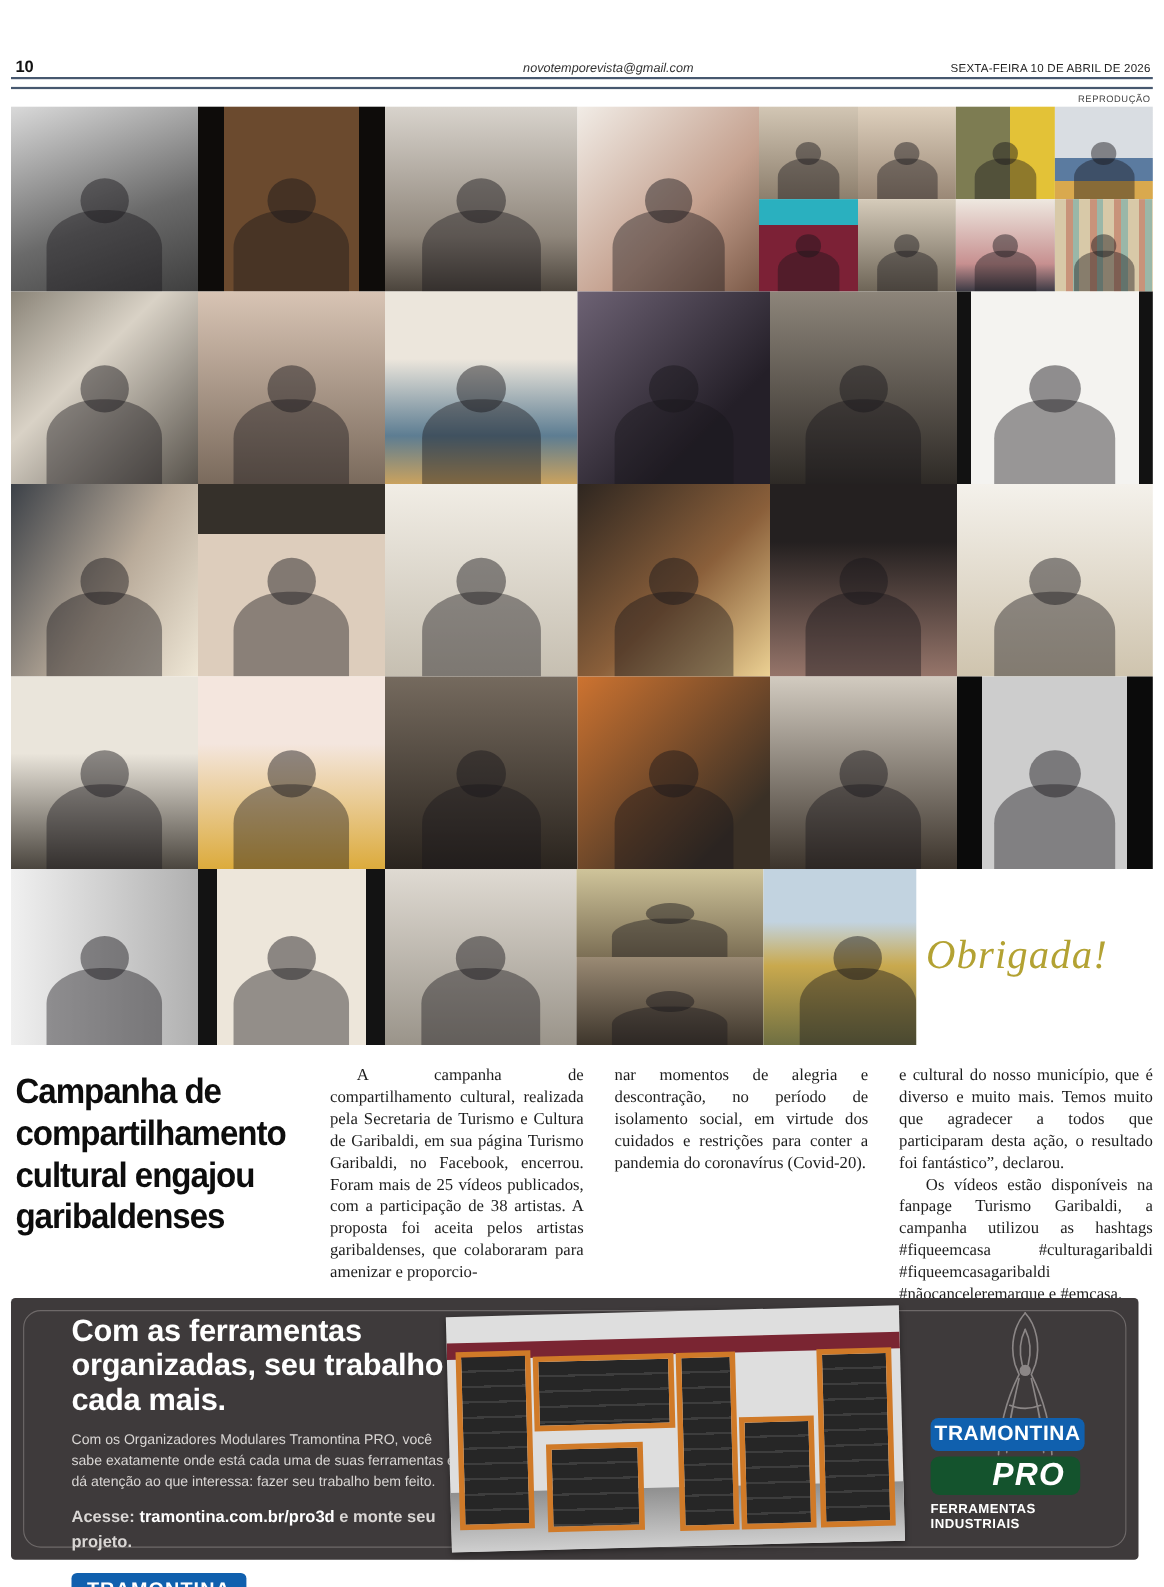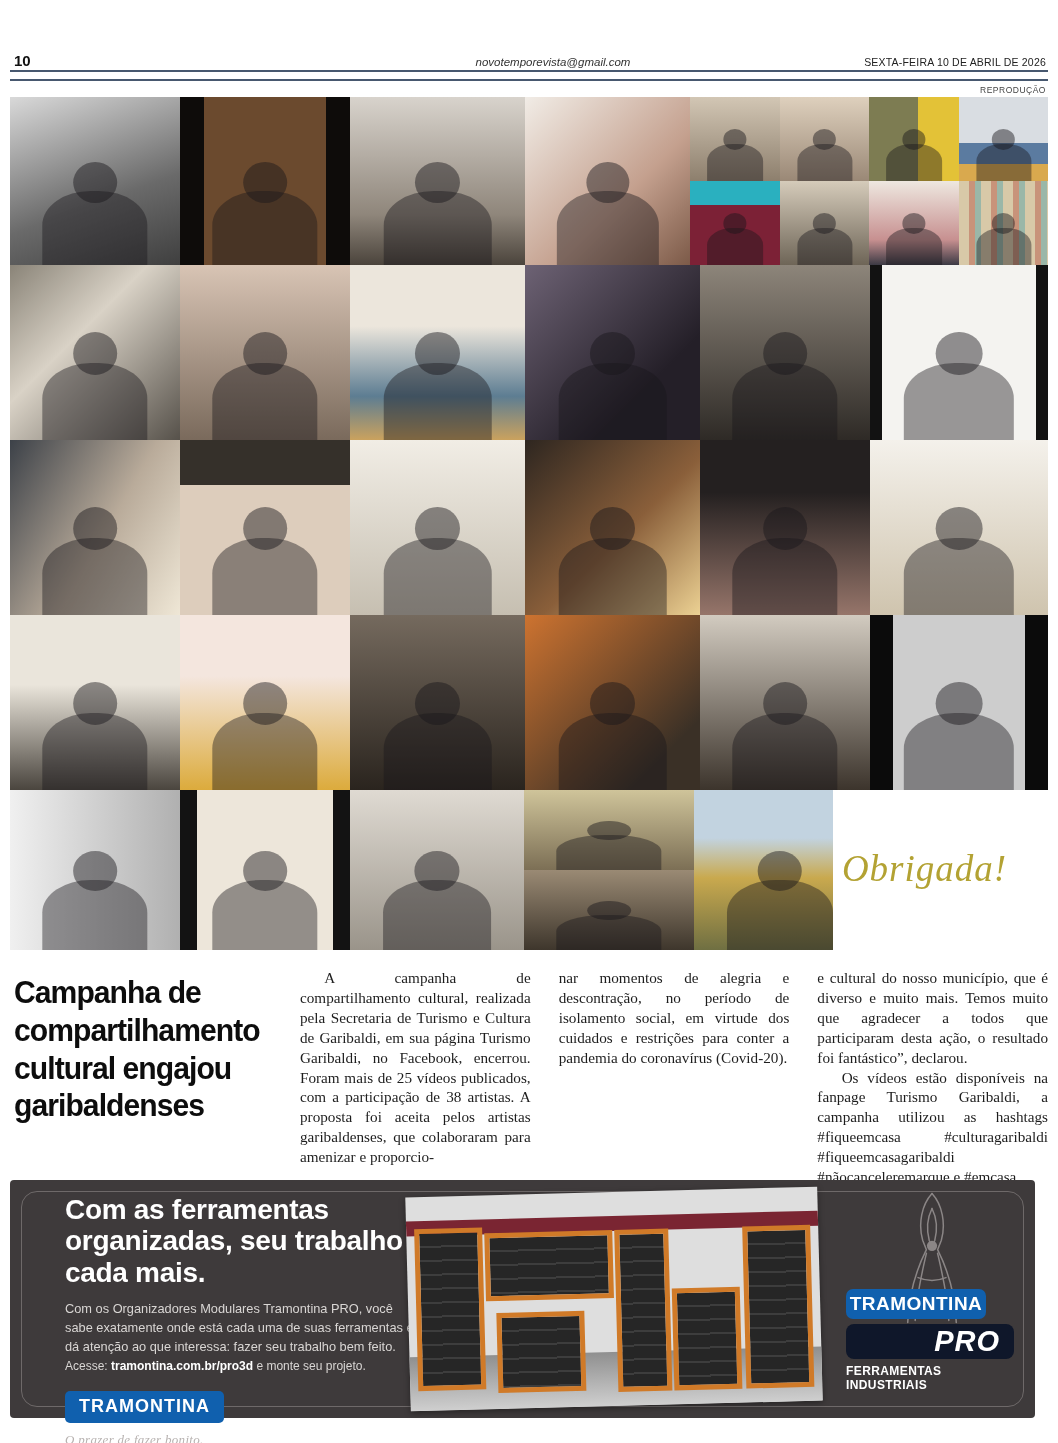--- a/index.html
+++ b/index.html
@@ -46,21 +46,21 @@
   .col p.ind{text-indent:1.6em;}
 
   
   .ad{position:absolute;left:10px;top:1180px;width:1025px;height:238px;background:#3e3a3b;
       border-radius:4px;}
   .ad-outline{position:absolute;left:11px;right:11px;top:11px;bottom:11px;
               border:1px solid #6e6969;border-radius:16px;pointer-events:none;}
   .ad-left{position:absolute;left:55px;top:14px;width:352px;}
   .ad-headline{font-size:28px;font-weight:bold;line-height:1.12;color:#fff;letter-spacing:-.3px;}
   .ad-body{margin-top:11px;font-size:12.8px;line-height:1.5;color:#d9d6d4;}
-  .ad-access{margin-top:0;font-size:12px;line-height:1.5;color:#d9d6d4;}
+  .ad-access{margin-top:12px;font-size:15px;line-height:1.5;color:#d9d6d4;font-weight:bold;}
   .ad-access b{color:#fff;}
   .brand-box{display:inline-block;margin-top:16px;padding:5px 14px 6px;background:#1060ae;
              border-radius:5px;color:#fff;font-weight:bold;font-size:18px;letter-spacing:1px;}
   .ad-tagline{margin-top:9px;font-family:"Liberation Serif",serif;font-style:italic;
               font-size:13px;color:#b7b2b0;letter-spacing:.3px;}
 
   .ad-photo{position:absolute;left:398px;top:12px;width:412px;height:214px;background:#dedede;
             transform:rotate(-1.5deg);overflow:hidden;box-shadow:0 2px 6px rgba(0,0,0,.4);}
   .ad-photo .stripe{position:absolute;left:0;right:0;top:24px;height:15px;background:#7a2532;}
   .ad-photo .floor{position:absolute;left:0;right:0;bottom:0;height:54px;
@@ -72,21 +72,21 @@
   .cab.c3{left:88px;top:118px;width:78px;height:70px;}
   .cab.c4{left:208px;top:38px;width:44px;height:152px;}
   .cab.c5{left:264px;top:98px;width:58px;height:92px;}
   .cab.c6{left:336px;top:38px;width:58px;height:152px;}
 
   .ad-right{position:absolute;left:822px;top:0;width:200px;height:100%;}
   .pliers{position:absolute;left:50%;top:8px;transform:translateX(-50%);}
   .logo-block{position:absolute;left:50%;transform:translateX(-50%);bottom:26px;width:172px;}
   .pro-brand{display:block;width:140px;padding:4px 0;background:#1060ae;border-radius:7px;
              color:#fff;font-weight:bold;font-size:19px;letter-spacing:.5px;text-align:center;}
-  .pro-box{display:block;width:168px;margin-top:5px;padding:1px 0;background:#0f172a;border-radius:8px;
+  .pro-box{display:block;width:136px;margin-top:5px;padding:1px 0;background:#14532d;border-radius:8px;
            color:#fff;font-weight:bold;font-style:italic;font-size:29px;text-align:right;}
   .pro-box span{padding-right:14px;letter-spacing:1px;}
   .pro-sub{margin-top:5px;color:#fff;font-weight:bold;font-size:12px;letter-spacing:.4px;}
 </style>
 </head>
 <body>
 
 <div class="page">
 
   <div class="page-num">10</div>

